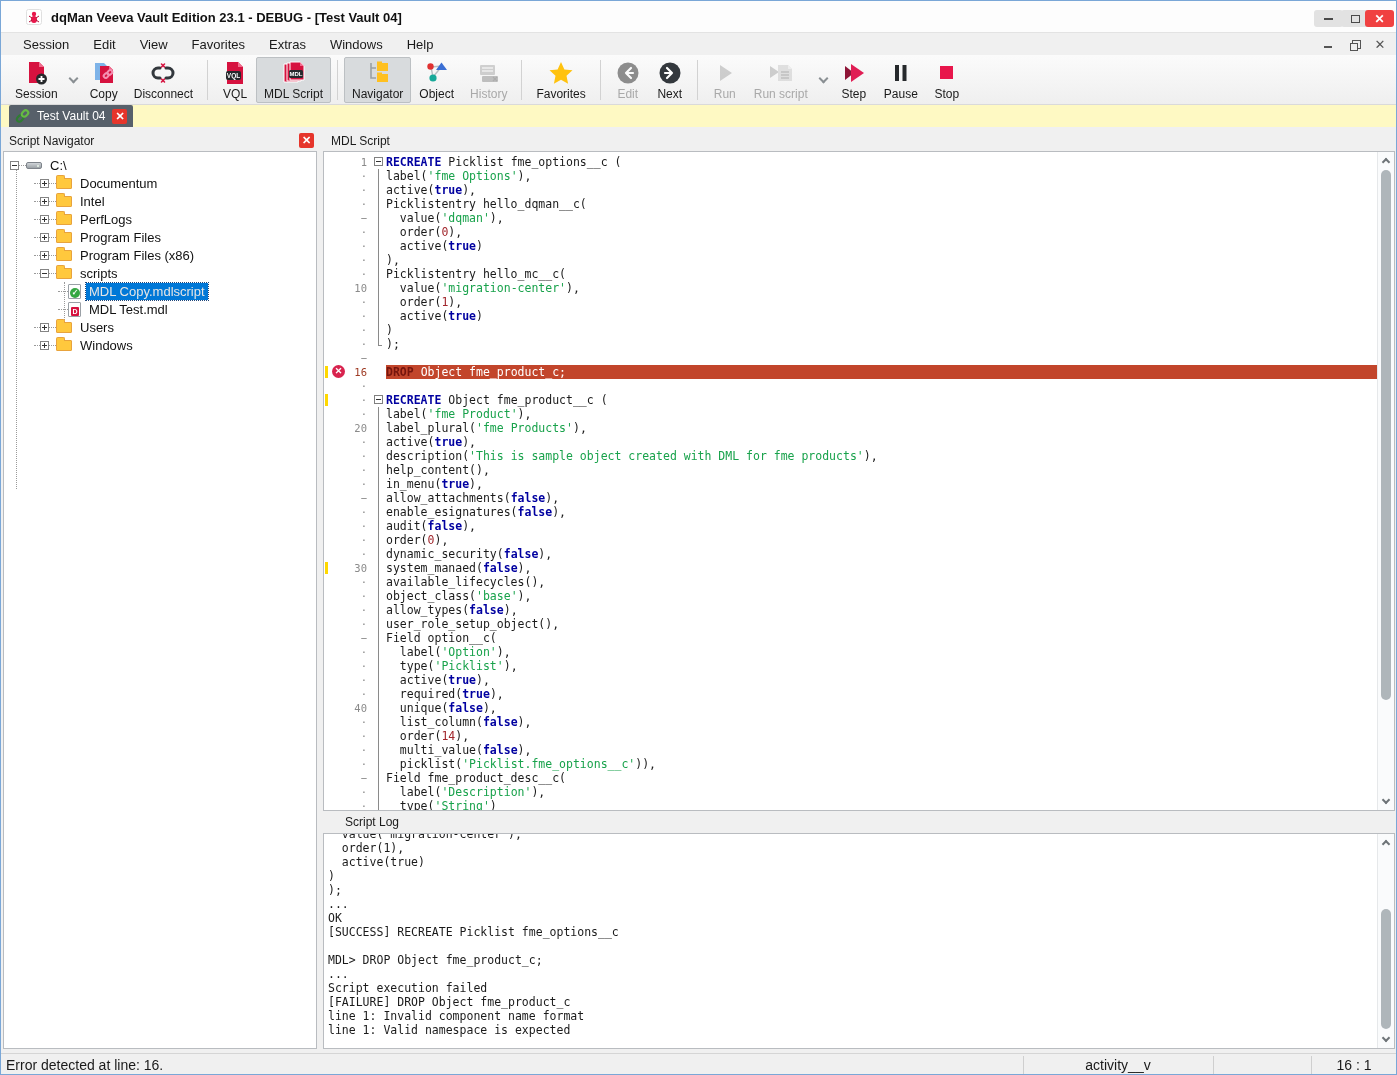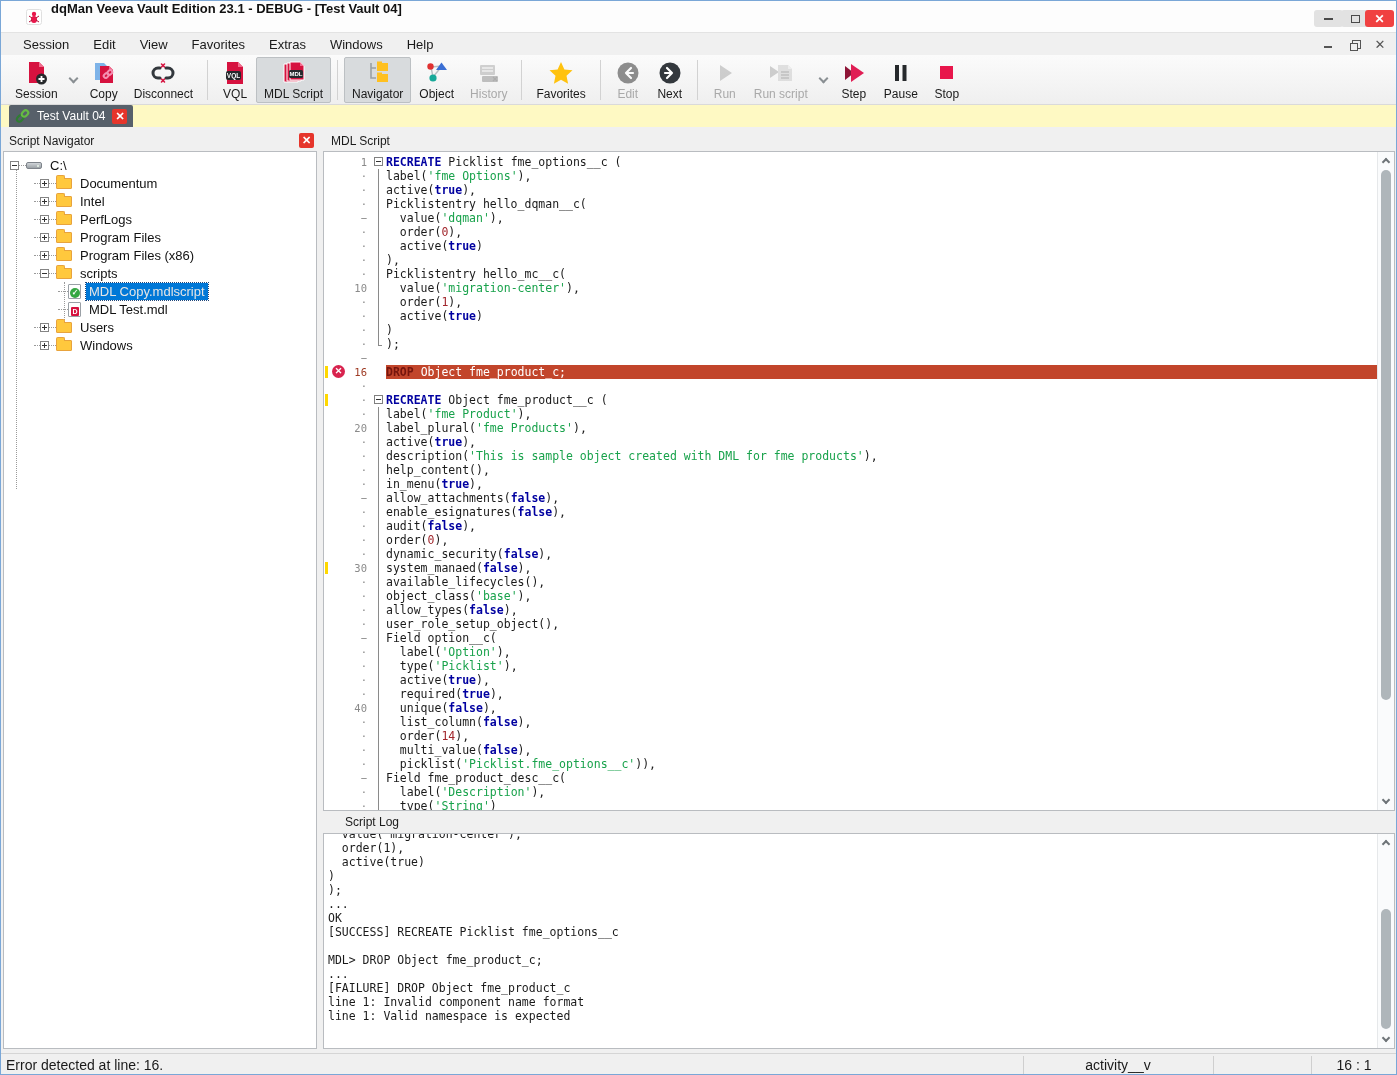--- a/index.html
+++ b/index.html
@@ -5,21 +5,21 @@
   * { margin:0; padding:0; box-sizing:border-box; }
   html,body { background:#cfd3d8; }
   body { font-family:"Liberation Sans", sans-serif; }
   .window { position:relative; width:1397px; height:1075px; background:#F0F0F0;
             border:1px solid #7aa7d7; overflow:hidden; }
 
   
   .titlebar { position:absolute; left:0; top:0; width:100%; height:32px; background:#FDFDFD;
               border-bottom:1px solid #E3E3E3; }
   .app-icon { position:absolute; left:25px; top:8px; width:16px; height:16px; }
-  .title-text { position:absolute; left:50px; top:0; font-size:13px; font-weight:bold; color:#111; }
+  .title-text { position:absolute; left:50px; top:9px; font-size:13px; font-weight:bold; color:#111; }
   .win-btn { position:absolute; top:9px; width:29px; height:17px; border-radius:3px; background:#E2E2E2;
              display:flex; align-items:center; justify-content:center; }
   .win-btn.min { left:1313px; } .win-btn.max { left:1341px; left:1340px; }
   .win-btn.close { left:1364px; background:#F04141; }
   .glyph-min { width:9px; height:0; border-top:2px solid #4a4a4a; }
   .glyph-max { width:9px; height:8px; border:1.5px solid #4a4a4a; }
   .glyph-x { color:#fff; font-size:12px; font-weight:bold; line-height:1; }
 
   
   .menubar { position:absolute; left:0; top:32px; width:100%; height:22px; background:#F0F0F0; display:flex; align-items:center; }
@@ -845,20 +845,21 @@
         <div class="log-line">  order(1),</div>
         <div class="log-line">  active(true)</div>
         <div class="log-line">)</div>
         <div class="log-line">);</div>
         <div class="log-line">...</div>
         <div class="log-line">OK</div>
         <div class="log-line">[SUCCESS] RECREATE Picklist fme_options__c</div>
         <div class="log-line">&nbsp;</div>
         <div class="log-line">MDL&gt; DROP Object fme_product_c;</div>
         <div class="log-line">...</div>
+        <div class="log-line">Script execution failed</div>
         <div class="log-line">[FAILURE] DROP Object fme_product_c</div>
         <div class="log-line">line 1: Invalid component name format</div>
         <div class="log-line">line 1: Valid namespace is expected</div>
       </div>
     <div class="vscroll">
       <div class="sb-arrow sb-up">
           <span class="chev-up"></span>
         </div>
       <div class="sb-thumb" style="top:75px; height:120px;"></div>
       <div class="sb-arrow sb-down">

